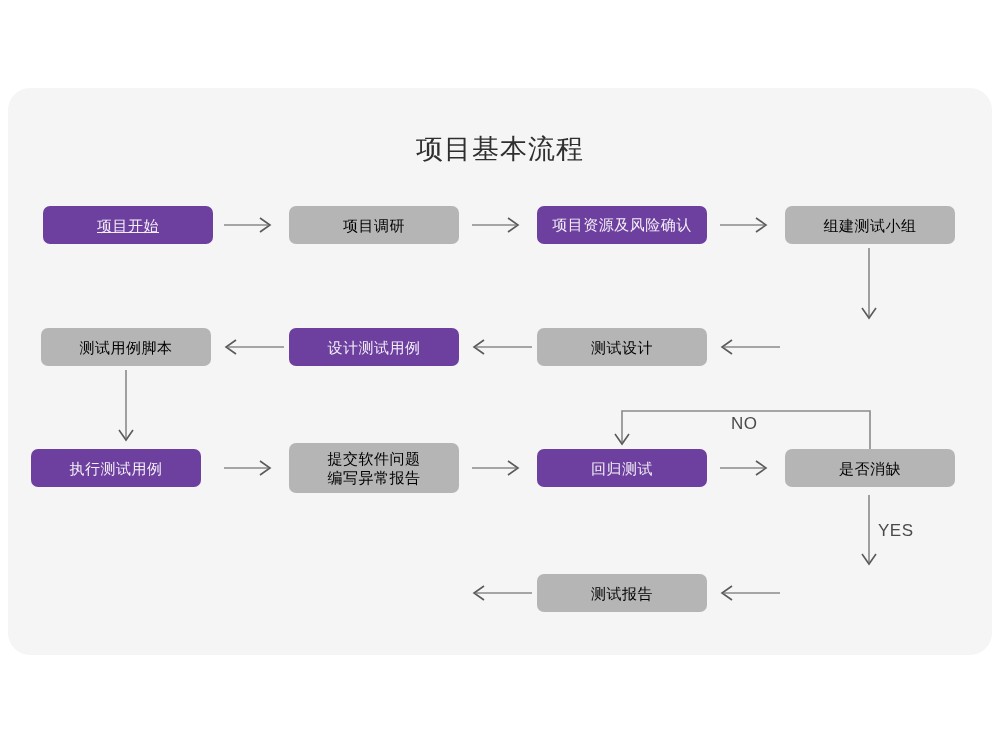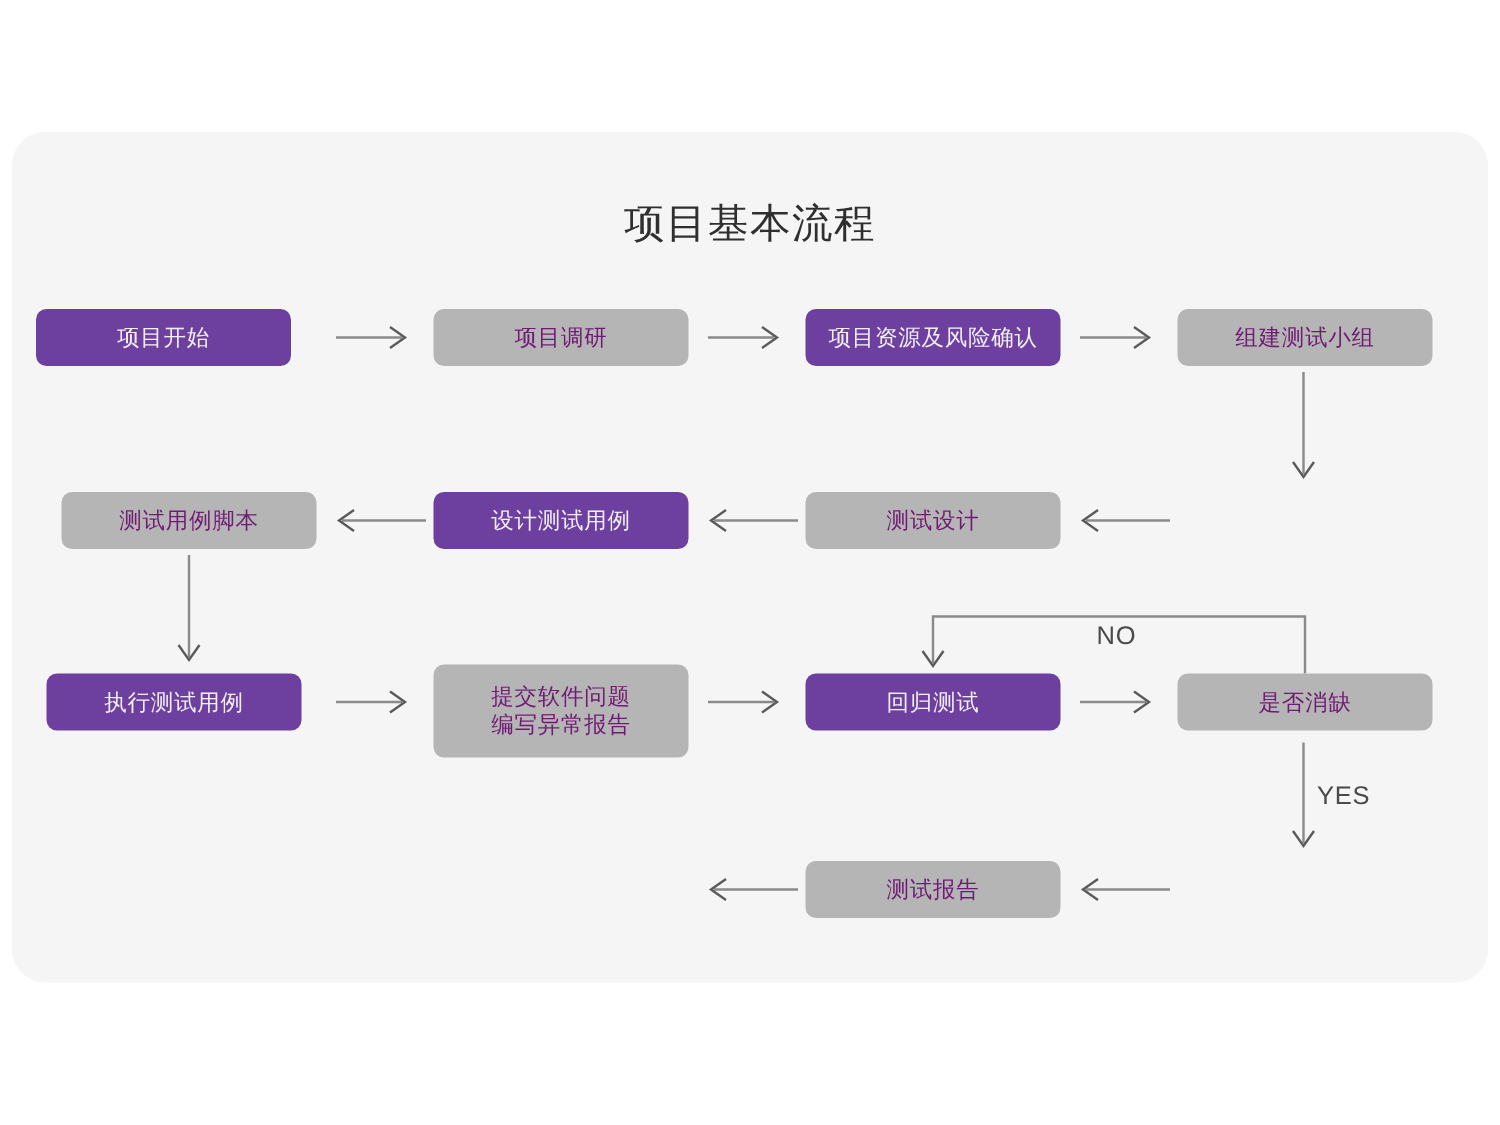--- a/index.html
+++ b/index.html
@@ -52,24 +52,24 @@
     line-height: 19px;
     box-sizing: border-box;
     letter-spacing: 0.5px;
   }
   .node.purple {
     background: #6d3f9e;
     color: #f2eef7;
   }
   .node.gray {
     background: #b5b5b5;
-    color: #701a75;
+    color: #000000;
   }
   .node.tall {
-    height: 62px;
+    height: 50px;
   }
   .node .label {
     white-space: pre-line;
   }
   .conn {
     position: absolute;
     pointer-events: none;
   }
   .edge-label {
     position: absolute;
@@ -161,29 +161,29 @@
     </g>
     <g>
       <line x1="532" y1="593" x2="476" y2="593" stroke-width="1.6"></line>
       <polyline class="head" points="484,586 474,593 484,600" stroke-width="1.6"></polyline>
     </g>
   </svg>
 
   <div class="edge-label" style="left:731px; top:414px;">NO</div>
   <div class="edge-label" style="left:878px; top:521px;">YES</div>
 
-  <div class="node purple" style="left:24px; top:206px;">
+  <div class="node purple" style="left:43px; top:206px;text-decoration:underline;">
     <span class="label">项目开始</span>
   </div>
 
   <div class="node gray" style="left:289px; top:206px;">
     <span class="label">项目调研</span>
   </div>
 
-  <div class="node purple" style="left:537px; top:206px;">
+  <div class="node purple" style="left:537px; top:206px;font-family:Liberation Serif, serif;">
     <span class="label">项目资源及风险确认</span>
   </div>
 
   <div class="node gray" style="left:785px; top:206px;">
     <span class="label">组建测试小组</span>
   </div>
 
   <div class="node gray" style="left:41px; top:328px;">
     <span class="label">测试用例脚本</span>
   </div>

